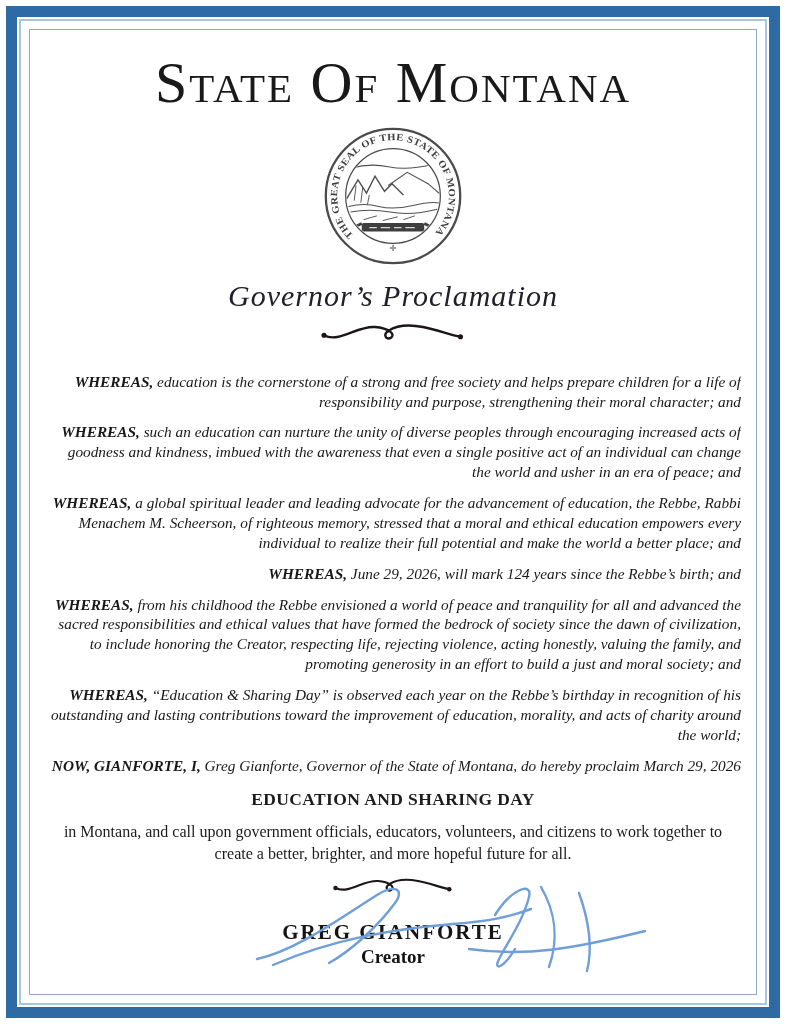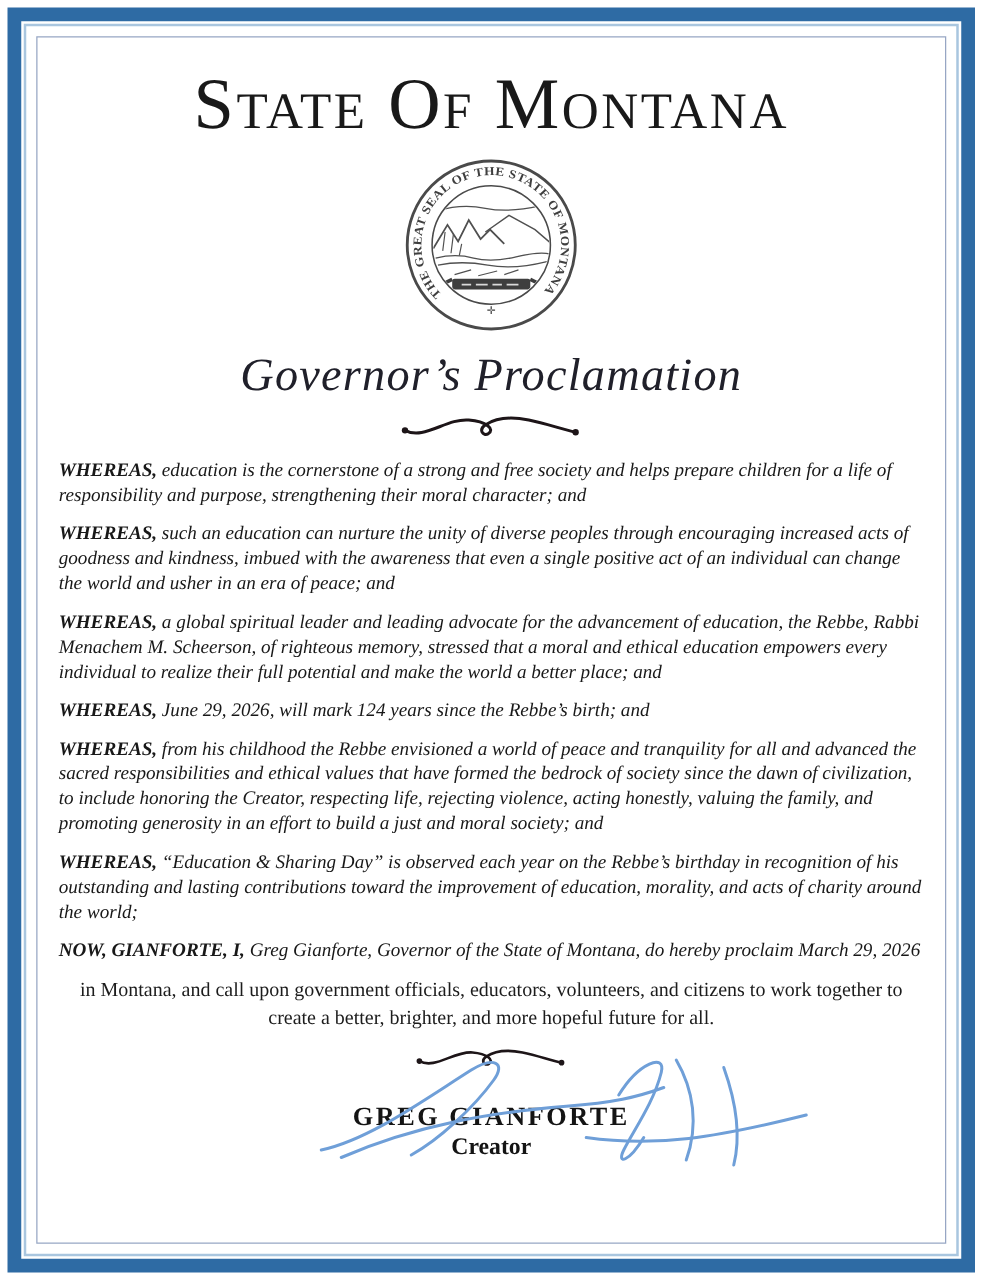--- a/index.html
+++ b/index.html
@@ -17,26 +17,26 @@
 
   .state-title {
     margin-top:18px; text-align:center;
     font-variant:small-caps; font-size:58px; line-height:1.08;
     letter-spacing:2px; color:#191919; font-weight:normal;
   }
   .seal { display:block; margin:10px auto 0; width:142px; height:142px; }
 
   .proc-heading {
     margin-top:12px; text-align:center; font-style:italic;
-    font-size:37px; letter-spacing:1px; color:#20202a; font-weight:normal;
+    font-size:30px; letter-spacing:1px; color:#20202a; font-weight:normal;
   }
   .flourish { display:block; margin:2px auto 0; width:172px; height:30px; }
   .flourish.small { width:142px; height:25px; margin-top:4px; }
 
-  .body-text { margin-top:13px; }
+  .body-text { margin-top:27px;text-align:right; }
   .body-text p {
     margin:0 0 11px 2px; font-style:italic;
     font-size:15.3px; line-height:1.3; color:#181818;
   }
   .body-text p .lead { font-weight:bold; }
 
   .day-title {
     text-align:center; font-weight:bold; font-size:17.5px;
     letter-spacing:0.4px; margin:13px 0 11px 0; font-style:normal;
   }
@@ -106,20 +106,21 @@
       <p><strong class="lead">WHEREAS,</strong>
         <span>June 29, 2026, will mark 124 years since the Rebbe’s birth; and</span></p>
       <p><strong class="lead">WHEREAS,</strong>
         <span>from his childhood the Rebbe envisioned a world of peace and tranquility for all and advanced the sacred responsibilities and ethical values that have formed the bedrock of society since the dawn of civilization, to include honoring the Creator, respecting life, rejecting violence, acting honestly, valuing the family, and promoting generosity in an effort to build a just and moral society; and</span></p>
       <p><strong class="lead">WHEREAS,</strong>
         <span>“Education &amp; Sharing Day” is observed each year on the Rebbe’s birthday in recognition of his outstanding and lasting contributions toward the improvement of education, morality, and acts of charity around the world;</span></p>
       <p><strong class="lead">NOW, GIANFORTE, I,</strong>
         <span>Greg Gianforte, Governor of the State of Montana, do hereby proclaim March 29, 2026</span></p>
     </div>
 
+    <div class="day-title">EDUCATION AND SHARING DAY</div>
 
     <div class="closing">in Montana, and call upon government officials, educators, volunteers, and citizens to work together to create a better, brighter, and more hopeful future for all.</div>
 
     <div class="sig-section">
       <svg class="flourish small" viewBox="0 0 200 40" aria-hidden="true">
         <g fill="none" stroke="#1d1518" stroke-width="3.4" stroke-linecap="round">
           <path d="M8,27 C28,38 52,14 76,16 C95,17.5 104,26 97,30.5 C91,34 86,26 94,21 C104,14.5 120,12 140,16 C160,20 175,26 190,29"></path>
         </g>
         <circle cx="8" cy="27" r="3.6" fill="#1d1518"></circle>
         <circle cx="190" cy="29" r="3.6" fill="#1d1518"></circle>

